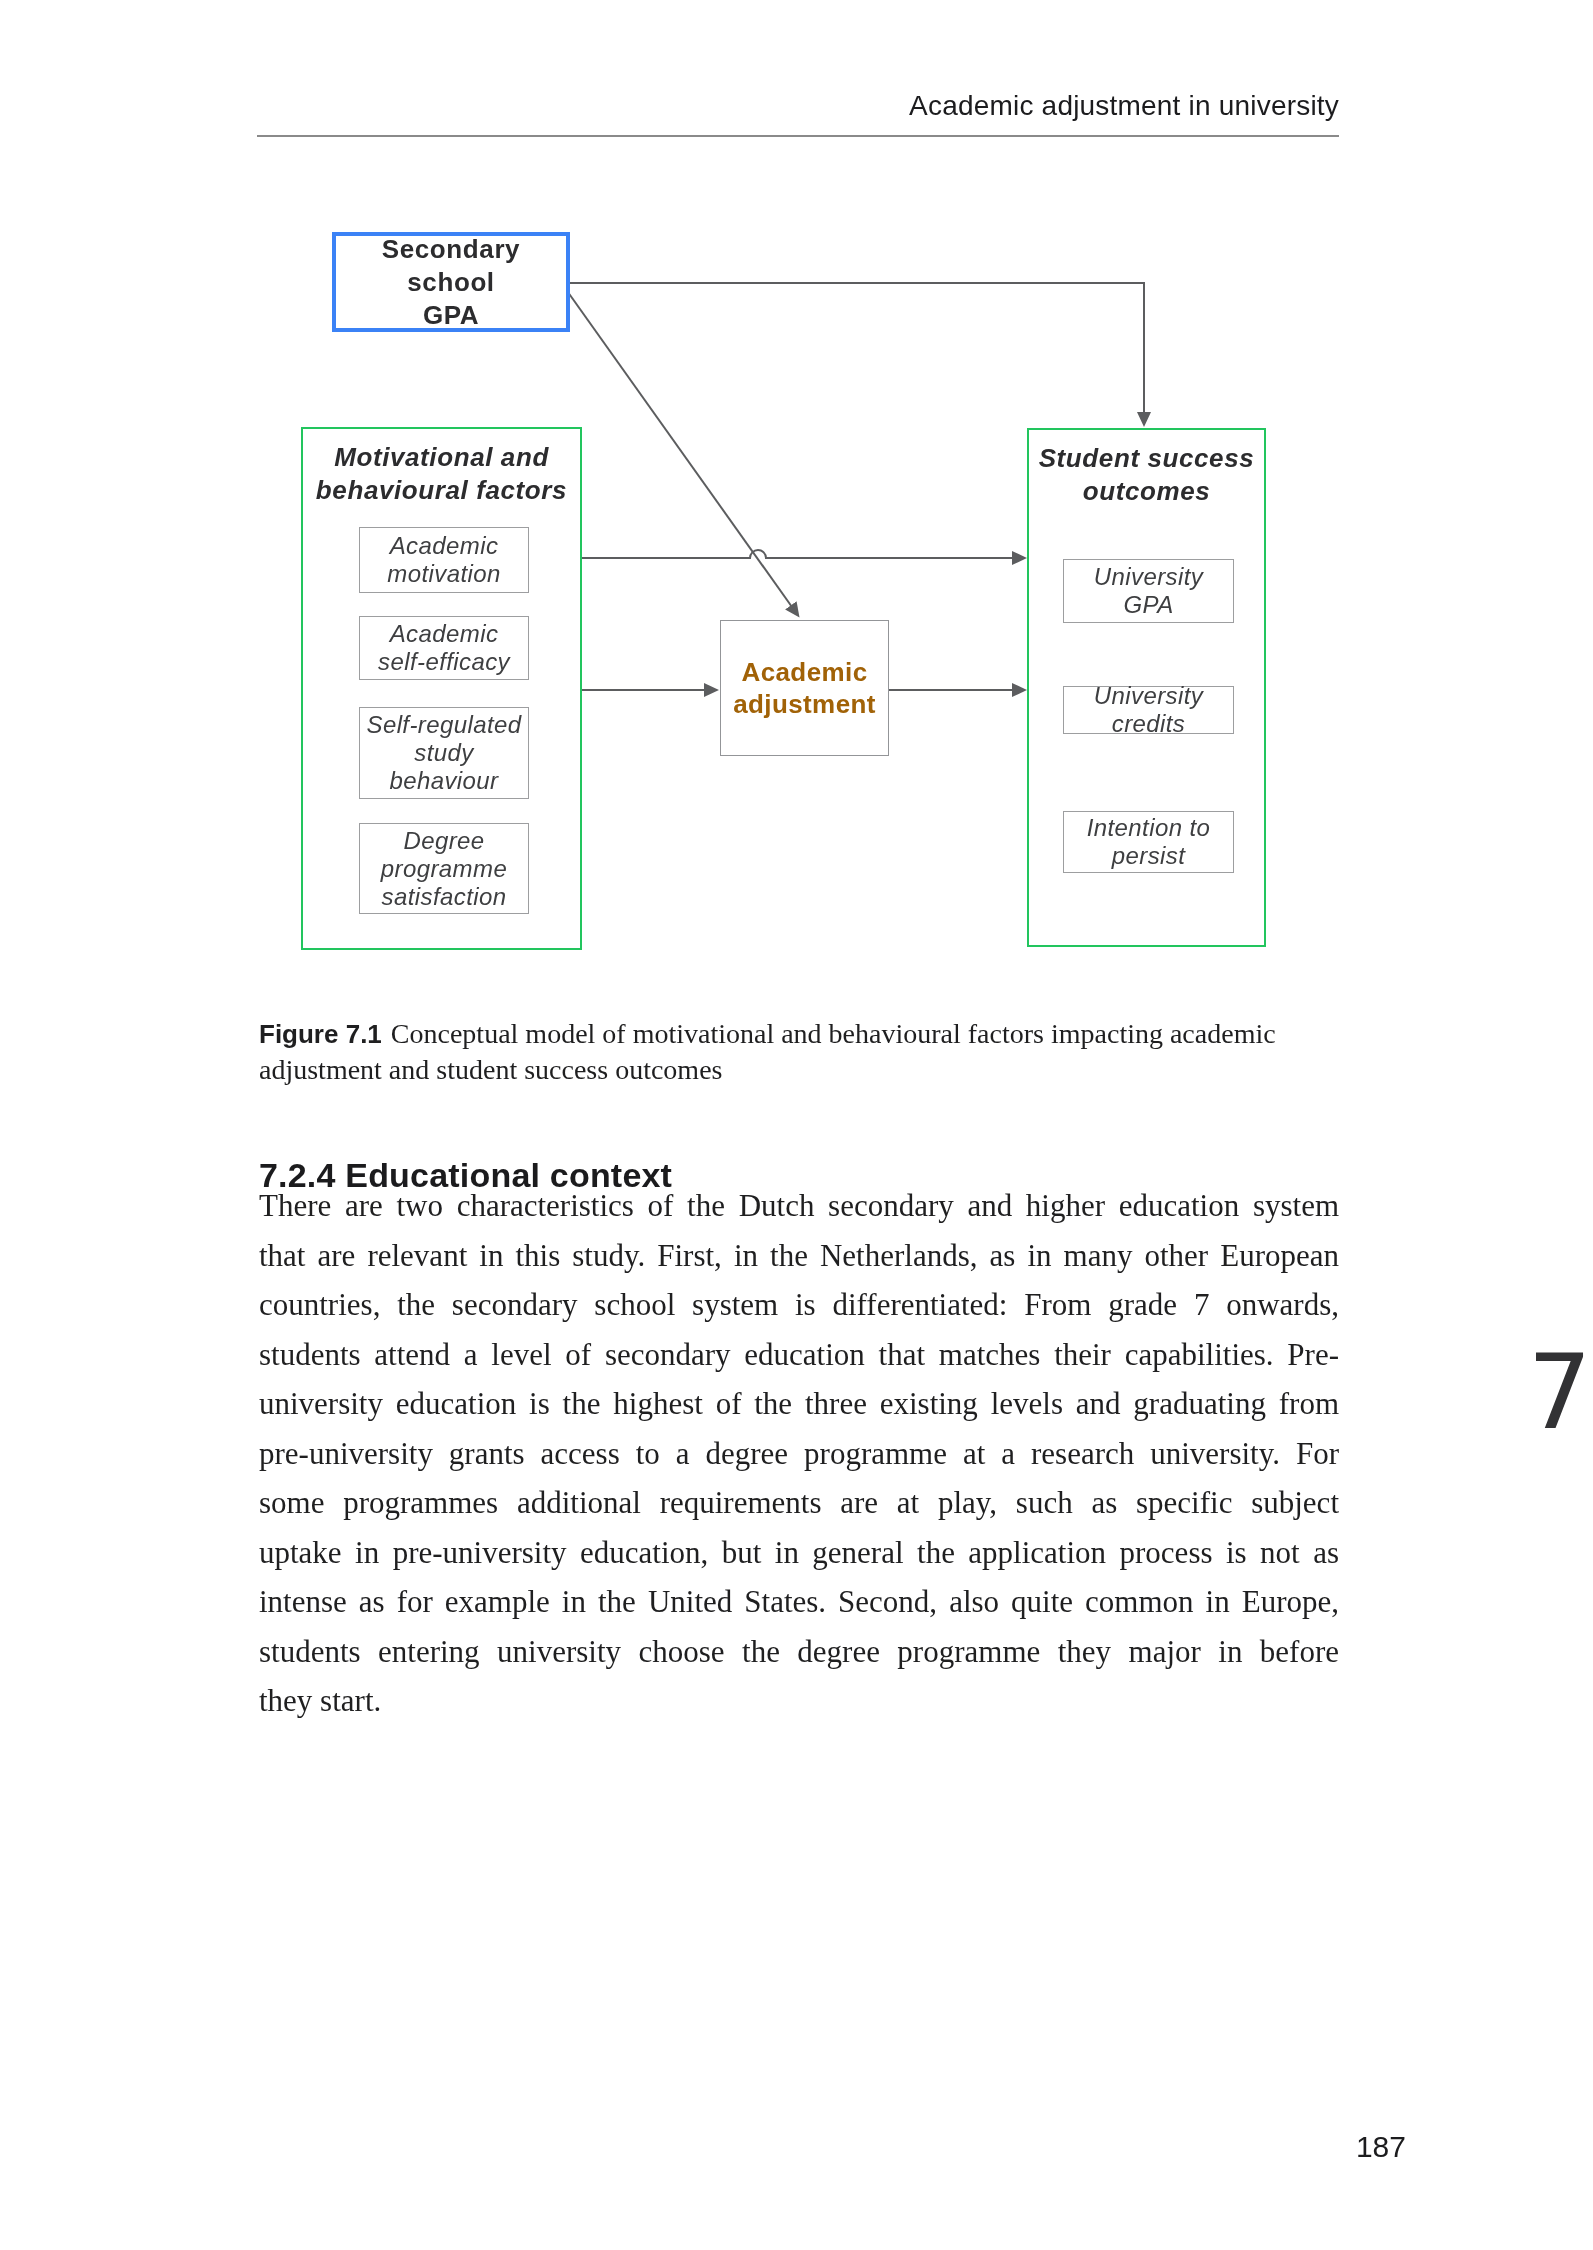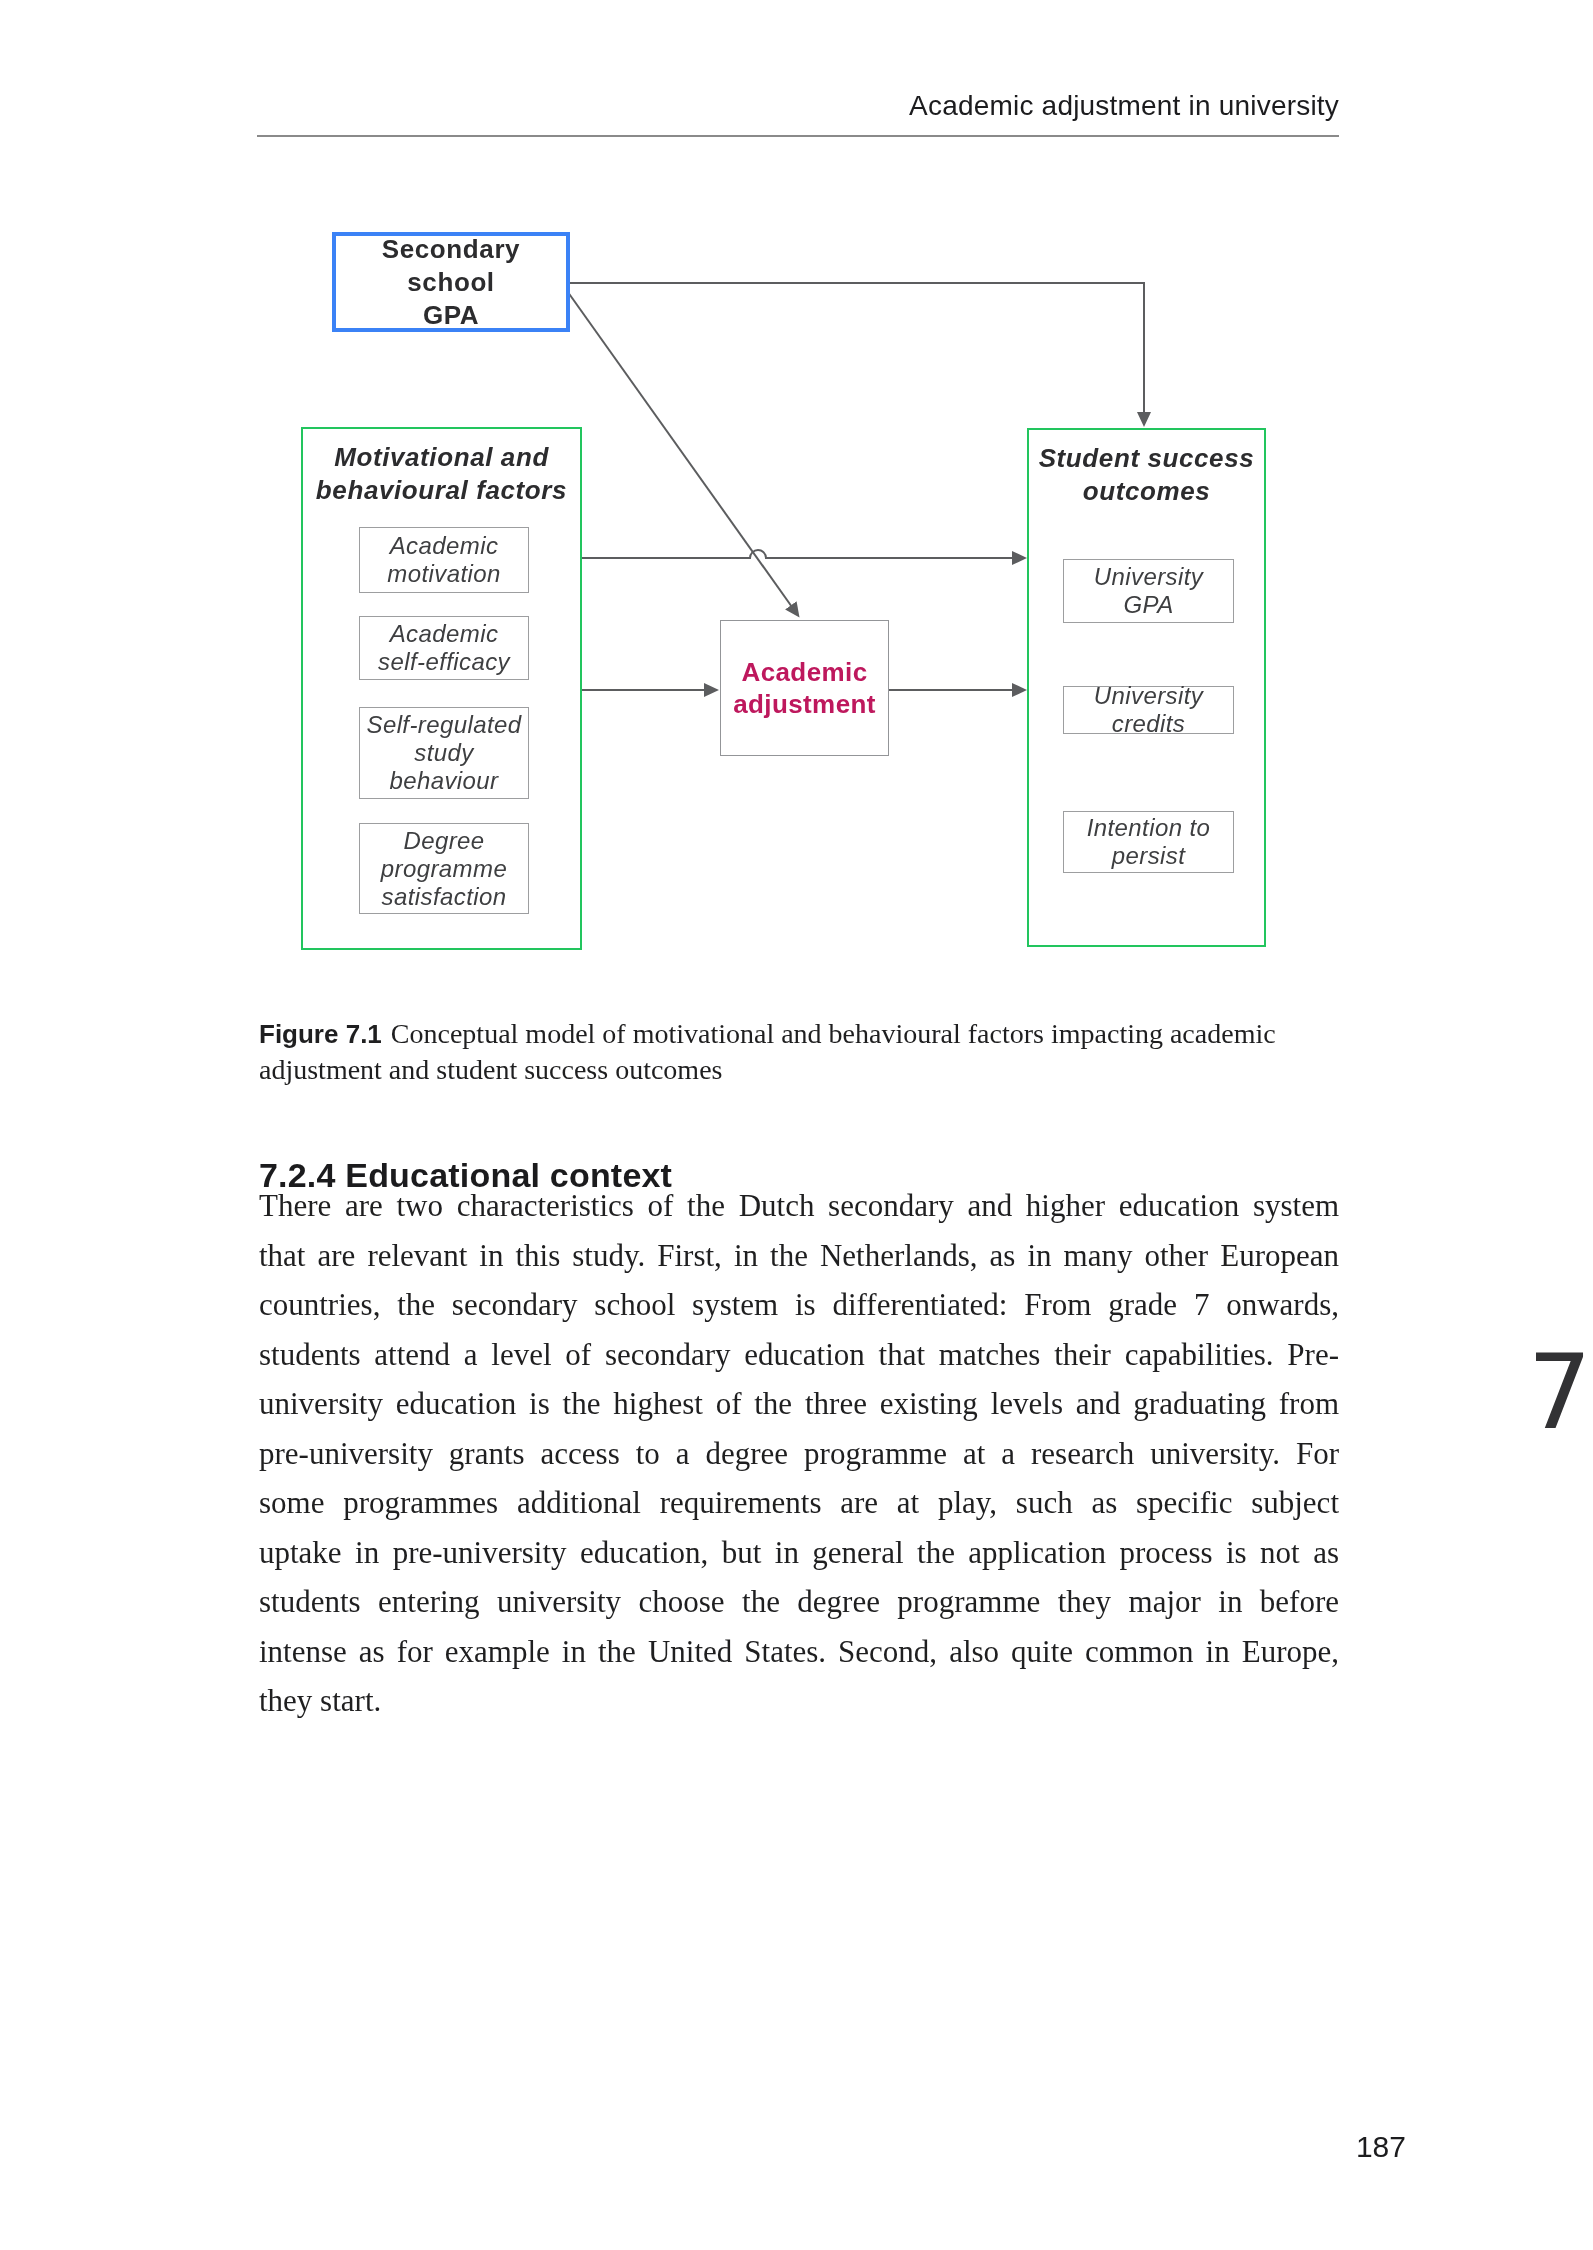--- a/index.html
+++ b/index.html
@@ -27,21 +27,21 @@
   .group-outcomes .item{left:34px;width:171px;}
   .m-item-0{top:98px;height:66px;}
   .m-item-1{top:187px;height:64px;}
   .m-item-2{top:278px;height:92px;}
   .m-item-3{top:394px;height:91px;}
   .o-item-0{top:129px;height:64px;}
   .o-item-1{top:256px;height:48px;}
   .o-item-2{top:381px;height:62px;}
   .node-adjustment{left:676px;top:620px;width:169px;height:136px;border:1.5px solid #939598;
      display:flex;align-items:center;justify-content:center;font-weight:bold;font-size:26px;
-     line-height:32px;letter-spacing:.4px;color:#be185d;}
+     line-height:32px;letter-spacing:.4px;color:#a16207;}
 
   
   .caption{position:absolute;left:215px;top:988px;width:1080px;
      font-family:"Liberation Serif",serif;font-size:28px;line-height:36px;color:#1f1f20;}
   .caption-label{font-family:"Liberation Sans",sans-serif;font-weight:bold;font-size:26px;margin-right:9px;}
 
   
   .section-heading{position:absolute;left:215px;top:1128px;font-size:34px;font-weight:bold;
      color:#1b1b1d;letter-spacing:.2px;}
   .body-text{position:absolute;left:215px;top:1181px;width:1080px;
@@ -104,22 +104,22 @@
 
   <div class="body-text">
     <div class="body-line">There are two characteristics of the Dutch secondary and higher education system</div>
     <div class="body-line">that are relevant in this study. First, in the Netherlands, as in many other European</div>
     <div class="body-line">countries, the secondary school system is differentiated: From grade 7 onwards,</div>
     <div class="body-line">students attend a level of secondary education that matches their capabilities. Pre-</div>
     <div class="body-line">university education is the highest of the three existing levels and graduating from</div>
     <div class="body-line">pre-university grants access to a degree programme at a research university. For</div>
     <div class="body-line">some programmes additional requirements are at play, such as specific subject</div>
     <div class="body-line">uptake in pre-university education, but in general the application process is not as</div>
+    <div class="body-line">intense as for example in the United States. Second, also quite common in Europe,</div>
     <div class="body-line">students entering university choose the degree programme they major in before</div>
-    <div class="body-line">intense as for example in the United States. Second, also quite common in Europe,</div>
     <div class="body-line last">they start.</div>
   </div>
 
   <svg class="chapter-seven" width="60" height="100" viewBox="0 0 60 100">
     <text x="56" y="84" text-anchor="end" font-family="DejaVu Sans, sans-serif" font-size="104" fill="#323234">7</text>
   </svg>
   <div class="tab-rect"></div>
 
   <div class="page-number">187</div>
 

